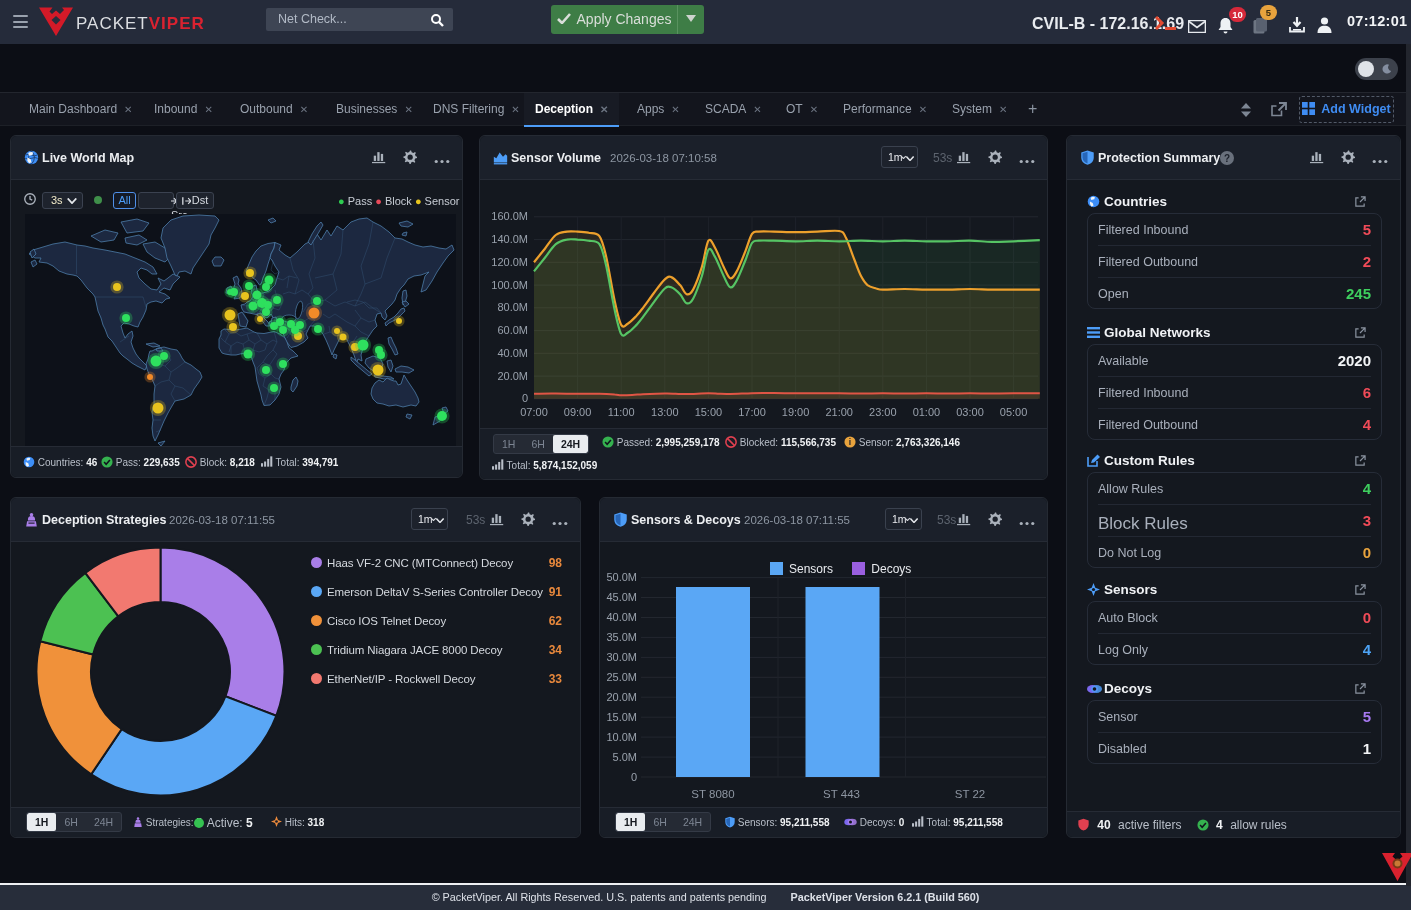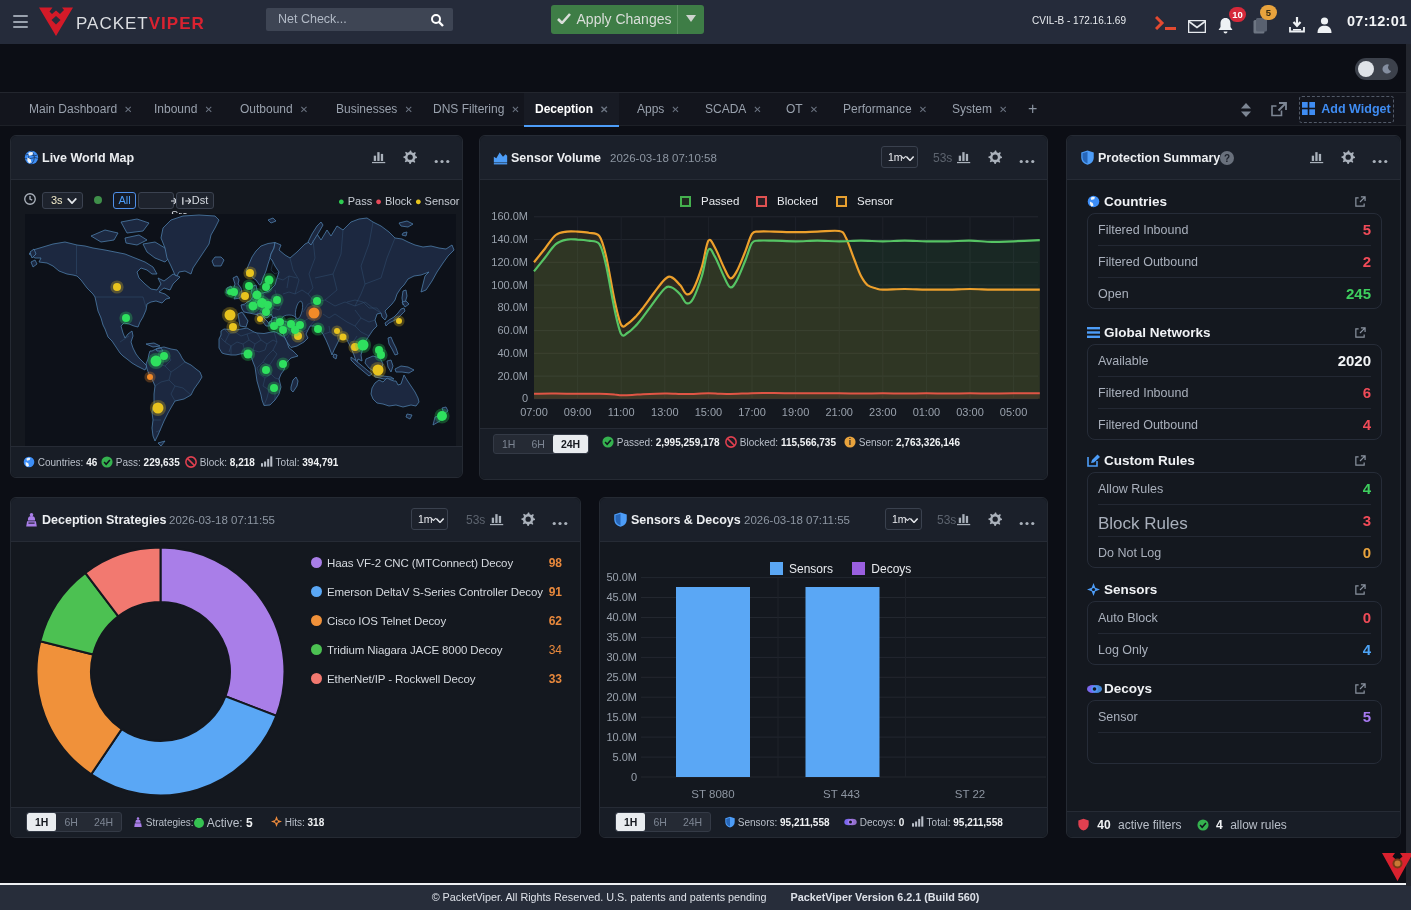--- a/index.html
+++ b/index.html
@@ -7,21 +7,21 @@
 
 
 #topbar { position:absolute; left:0; top:0; width:1411px; height:44px; background:#252b3a; }
 #burger { position:absolute; left:13px; top:15px; width:15px; height:14px; }
 #burger div { height:2.2px; background:#9aa2ae; margin-bottom:3.4px; border-radius:1px; }
 #searchbox { position:absolute; left:266px; top:8px; width:187px; height:23px; background:#3e4554; border-radius:2px; color:#b2bac6; font-size:12.5px; line-height:23px; padding-left:12px; }
 #searchbox .mag { position:absolute; right:9px; top:4px; }
 #applybtn { position:absolute; left:551px; top:5px; width:153px; height:29px; background:#3e7d46; border-radius:3px; color:#d9ded9; font-size:14px; }
 #applybtn .main { position:absolute; left:0; top:0; width:127px; height:29px; line-height:29px; text-align:center; border-right:1px solid #59925f; }
 #applybtn .caret { position:absolute; right:0; top:0; width:26px; height:29px; line-height:29px; text-align:center; font-size:9px; }
-#hostname { position:absolute; left:1032px; top:15px; font-size:10px; color:#e8ebef; }
+#hostname { position:absolute; left:1032px; top:15px; font-size:16px; color:#e8ebef;font-weight:bold; }
 #clock { position:absolute; left:1347px; top:13px; font-size:14.5px; color:#f2f4f6; font-weight:bold; letter-spacing:0.3px; }
 .topicon { position:absolute; top:12px; color:#e3e7ec; font-size:15px; }
 .badge { position:absolute; min-width:17px; height:15px; border-radius:8px; color:#fff; font-size:9.5px; font-weight:bold; text-align:center; line-height:15px; padding:0 3px; }
 
 
 #subbar { position:absolute; left:0; top:44px; width:1411px; height:48px; background:#0c0e15; }
 #toggle { position:absolute; left:1355px; top:58px; width:43px; height:22px; background:#3c414b; border-radius:11px; }
 #toggle .knob { position:absolute; left:3px; top:3px; width:16px; height:16px; border-radius:8px; background:#dfe3e8; }
 #tabbar { position:absolute; left:0; top:92px; width:1411px; height:34px; background:#13151d; border-top:1px solid #23262e; border-bottom:1px solid #1d2027; }
 .tab { position:absolute; top:0; height:34px; line-height:33px; font-size:12px; color:#99a1ad; padding:0 11px; }
@@ -419,28 +419,20 @@
           <path d="M8 0.5 L9.3 0.5 L9.9 2.6 L11.9 3.4 L13.8 2.4 L14.7 3.3 L13.7 5.2 L14.5 7.2 L16 7.7 L16 9 L13.9 9.7 L13.1 11.7 L14.1 13.6 L13.2 14.5 L11.3 13.5 L9.3 14.3 L8.8 16 L7.5 16 L6.8 13.9 L4.8 13.1 L2.9 14.1 L2 13.2 L3 11.3 L2.2 9.3 L0.5 8.8 L0.5 7.5 L2.6 6.8 L3.4 4.8 L2.4 2.9 L3.3 2 L5.2 3 L7.2 2.2 Z" fill="#aab1bb"></path>
           <circle cx="8.2" cy="8.2" r="3" fill="#1b202a"></circle>
         </svg>
       <svg width="16" height="5" viewBox="0 0 18 5">
           <circle cx="2.5" cy="2.5" r="1.8" fill="#aab1bb"></circle>
           <circle cx="9" cy="2.5" r="1.8" fill="#aab1bb"></circle>
           <circle cx="15.5" cy="2.5" r="1.8" fill="#aab1bb"></circle>
         </svg>
     </div>
   </div>
-  <div style="position:absolute;left:0;top:58px;width:569px;height:18px;font-size:11.5px;color:#e8eaee;">
-      <span style="position:absolute;left:200px;top:2px;width:11px;height:11px;border:2.5px solid #44b04e;background:#20261f;"></span>
-      <span style="position:absolute;left:221px;top:1px;">Passed</span>
-      <span style="position:absolute;left:276px;top:2px;width:11px;height:11px;border:2.5px solid #e05252;background:#2a2026;"></span>
-      <span style="position:absolute;left:297px;top:1px;">Blocked</span>
-      <span style="position:absolute;left:356px;top:2px;width:11px;height:11px;border:2.5px solid #e8a030;background:#2a261f;"></span>
-      <span style="position:absolute;left:377px;top:1px;">Sensor</span>
-    </div>
   <svg style="position:absolute;left:0;top:44px;" width="567" height="248" viewBox="0 0 567 248">
     <line x1="54" y1="218.8" x2="558" y2="218.8" stroke="#23272f" stroke-width="1"></line>
       <line x1="54" y1="196.1" x2="558" y2="196.1" stroke="#23272f" stroke-width="1"></line>
       <line x1="54" y1="173.3" x2="558" y2="173.3" stroke="#23272f" stroke-width="1"></line>
       <line x1="54" y1="150.6" x2="558" y2="150.6" stroke="#23272f" stroke-width="1"></line>
       <line x1="54" y1="127.8" x2="558" y2="127.8" stroke="#23272f" stroke-width="1"></line>
       <line x1="54" y1="105.1" x2="558" y2="105.1" stroke="#23272f" stroke-width="1"></line>
       <line x1="54" y1="82.3" x2="558" y2="82.3" stroke="#23272f" stroke-width="1"></line>
       <line x1="54" y1="59.6" x2="558" y2="59.6" stroke="#23272f" stroke-width="1"></line>
       <line x1="54" y1="36.8" x2="558" y2="36.8" stroke="#23272f" stroke-width="1"></line>
@@ -496,20 +488,28 @@
           </svg> Passed: <b style="color:#f0f2f4;">2,995,259,178</b></span>
         <span style="position:absolute;left:245px;top:0;line-height:28px;font-size:10px;color:#b9bfc9;white-space:nowrap;"><svg width="12" height="12" viewBox="0 0 14 14" style="vertical-align:-2px;">
             <circle cx="7" cy="7" r="6" fill="none" stroke="#e04050" stroke-width="1.8"></circle>
             <line x1="2.8" y1="2.8" x2="11.2" y2="11.2" stroke="#e04050" stroke-width="1.8"></line>
           </svg> Blocked: <b style="color:#f0f2f4;">115,566,735</b></span>
         <span style="position:absolute;left:364px;top:0;line-height:28px;font-size:10px;color:#b9bfc9;white-space:nowrap;"><svg width="12" height="12" viewBox="0 0 14 14" style="vertical-align:-2px;">
             <circle cx="7" cy="7" r="6.5" fill="#e8a33d"></circle>
             <text x="7" y="10.5" text-anchor="middle" font-size="10" font-weight="bold" fill="#1b202a" font-family="Liberation Sans">i</text>
           </svg> Sensor: <b style="color:#f0f2f4;">2,763,326,146</b></span>
       </div>
+      <div style="position:absolute;left:0;top:26px;width:569px;height:25px;">
+        <span style="position:absolute;left:12px;top:0;line-height:22px;font-size:10px;color:#b9bfc9;white-space:nowrap;"><svg width="12" height="11" viewBox="0 0 14 12" style="vertical-align:-1px;">
+            <rect x="0" y="8" width="2.4" height="4" fill="#b9bfc9"></rect>
+            <rect x="3.6" y="6" width="2.4" height="6" fill="#b9bfc9"></rect>
+            <rect x="7.2" y="3" width="2.4" height="9" fill="#b9bfc9"></rect>
+            <rect x="10.8" y="0" width="2.4" height="12" fill="#b9bfc9"></rect>
+          </svg> Total: <b style="color:#f0f2f4;">5,874,152,059</b></span>
+      </div>
     </div>
 </div>
 <div id="w-protect" class="widget" style="left:1066px; top:135px; width:335px; height:703px;">
   <div class="whead">
     <svg class="wicon" viewBox="0 0 16 18" style="width:15px;">
         <path d="M8 0.5 L15.5 3 L15.5 9 C15.5 13.5 12.5 16.5 8 17.8 C3.5 16.5 0.5 13.5 0.5 9 L0.5 3 Z" fill="#4d9df8"></path>
         <path d="M8 2 L8 16.2 C4.6 15 2 12.5 2 9 L2 4 Z" fill="#2766b8"></path>
       </svg>
     <div class="wtitle">Protection Summary</div>
     <svg width="14" height="14" viewBox="0 0 14 14" style="position:absolute;left:153px;top:15px;">
@@ -641,20 +641,24 @@
       <span style="position:absolute;left:17px;top:0;font-size:13.5px;font-weight:bold;color:#f0f2f5;">Decoys</span>
       <svg width="12" height="12" viewBox="0 0 13 13" style="position:absolute;right:21px;top:2px;">
         <path d="M5 2 L2 2 L2 11 L11 11 L11 8" fill="none" stroke="#8a93a0" stroke-width="1.3"></path>
         <path d="M7.5 1 L12 1 L12 5.5 M12 1 L6.5 6.5" fill="none" stroke="#8a93a0" stroke-width="1.3"></path>
       </svg>
     </div>
   <div style="position:absolute;left:20px;top:564px;width:295px;height:64px;border:1px solid #262c38;border-radius:8px;">
   <div style="position:absolute;left:10px;right:10px;top:0px;height:32px;border-bottom:1px solid #232833;">
         <span style="position:absolute;left:0;top:9px;font-size:12.5px;color:#a9b0bc;">Sensor</span>
         <span style="position:absolute;right:0;top:7px;font-size:15px;font-weight:bold;color:#a678f0;">5</span>
+      </div>
+  <div style="position:absolute;left:10px;right:10px;top:32px;height:32px;">
+        <span style="position:absolute;left:0;top:9px;font-size:12.5px;color:#a9b0bc;">Disabled</span>
+        <span style="position:absolute;right:0;top:7px;font-size:15px;font-weight:bold;color:#f2f4f6;">1</span>
       </div>
   </div>
   <div class="wfoot" style="height:26px;font-size:12px;">
     <span style="margin-left:11px;"><svg width="11" height="13" viewBox="0 0 16 18" style="vertical-align:-2px;">
           <path d="M8 0.5 L15.5 3 L15.5 9 C15.5 13.5 12.5 16.5 8 17.8 C3.5 16.5 0.5 13.5 0.5 9 L0.5 3 Z" fill="#e04050"></path>
         </svg></span>
     <span style="color:#f0f2f4;font-weight:bold;margin-left:5px;line-height:26px;display:inline-block;">40</span>
     <span style="color:#b9bfc9;margin-left:4px;">active filters</span>
     <span style="margin-left:12px;"><svg width="12" height="12" viewBox="0 0 14 14" style="vertical-align:-2px;">
           <circle cx="7" cy="7" r="6.5" fill="#35b24f"></circle>
@@ -714,21 +718,21 @@
       <span style="position:absolute;right:0;top:2px;font-size:12px;font-weight:bold;color:#e8883c;">91</span>
     </div>
   <div style="position:absolute;left:300px;top:114px;width:251px;height:18px;">
       <span style="position:absolute;left:0;top:3px;width:11px;height:11px;border-radius:6px;background:#f0913a;"></span>
       <span style="position:absolute;left:16px;top:2.5px;font-size:11.5px;letter-spacing:-0.1px;color:#d5d9df;white-space:nowrap;">Cisco IOS Telnet Decoy</span>
       <span style="position:absolute;right:0;top:2px;font-size:12px;font-weight:bold;color:#e8883c;">62</span>
     </div>
   <div style="position:absolute;left:300px;top:143px;width:251px;height:18px;">
       <span style="position:absolute;left:0;top:3px;width:11px;height:11px;border-radius:6px;background:#4cc152;"></span>
       <span style="position:absolute;left:16px;top:2.5px;font-size:11.5px;letter-spacing:-0.1px;color:#d5d9df;white-space:nowrap;">Tridium Niagara JACE 8000 Decoy</span>
-      <span style="position:absolute;right:0;top:2px;font-size:12px;font-weight:normal;color:#e8883c;">34</span>
+      <span style="position:absolute;right:0;top:2px;font-size:12px;font-weight:bold;color:#e8883c;">34</span>
     </div>
   <div style="position:absolute;left:300px;top:172px;width:251px;height:18px;">
       <span style="position:absolute;left:0;top:3px;width:11px;height:11px;border-radius:6px;background:#f27970;"></span>
       <span style="position:absolute;left:16px;top:2.5px;font-size:11.5px;letter-spacing:-0.1px;color:#d5d9df;white-space:nowrap;">EtherNet/IP - Rockwell Decoy</span>
       <span style="position:absolute;right:0;top:2px;font-size:12px;font-weight:bold;color:#e8883c;">33</span>
     </div>
   <div class="wfoot" style="height:30px;">
       <span class="seg" style="position:absolute;left:15px;top:4px;margin:0;">
         <span class="on">1H</span>
         <span>6H</span>

